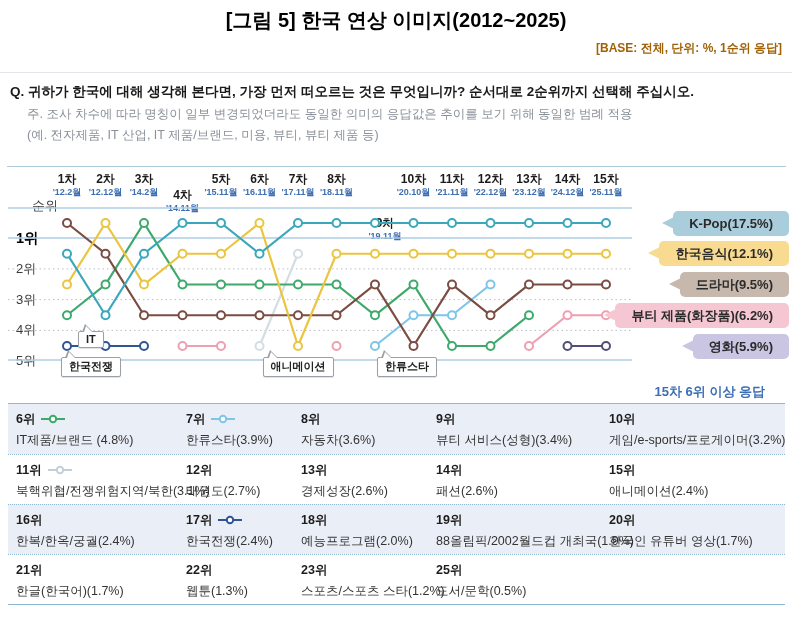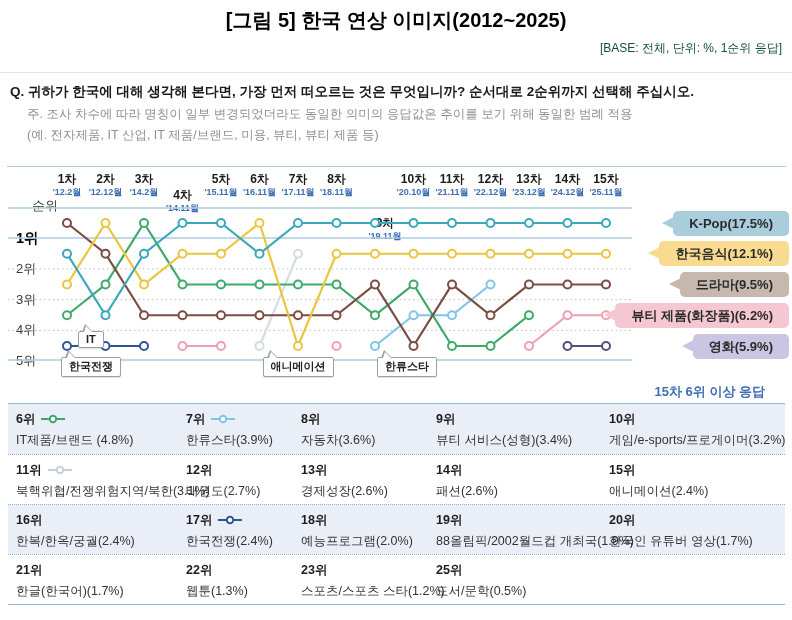--- a/index.html
+++ b/index.html
@@ -1,19 +1,19 @@
 <!DOCTYPE html>
 <html><head>
 <meta charset="utf-8">
 <style>
   html,body{margin:0;padding:0;}
   body{width:792px;height:620px;background:#fff;font-family:"Liberation Sans",sans-serif;position:relative;overflow:hidden;}
   #page{position:absolute;inset:0;}
   .title{position:absolute;top:7px;left:0;right:0;text-align:center;font-size:20px;font-weight:bold;color:#000;letter-spacing:0;}
-  .base{position:absolute;top:40px;right:10px;font-size:12px;font-weight:normal;color:#14532d;}
+  .base{position:absolute;top:40px;right:10px;font-size:12px;font-weight:bold;color:#a16207;}
   .hr1{position:absolute;top:72px;left:0;width:792px;height:1px;background:#e2e6eb;}
   .q{position:absolute;top:83px;left:10px;font-size:13.5px;font-weight:bold;color:#1a1a1a;}
   .note{position:absolute;left:27px;font-size:12.5px;color:#8a9099;}
   .note1{top:106px;}
   .note2{top:127px;}
   .hr2{position:absolute;top:166px;left:7px;width:779px;height:1px;background:#aecbdd;}
 
   #chart{position:absolute;top:170px;left:0;width:792px;height:208px;}
   .rank-header{position:absolute;top:27px;left:12px;font-size:13px;font-weight:normal;color:#3a3a3a;margin-left:20px;}
   .wave{position:absolute;top:3px;text-align:center;transform:translateX(-50%);}

